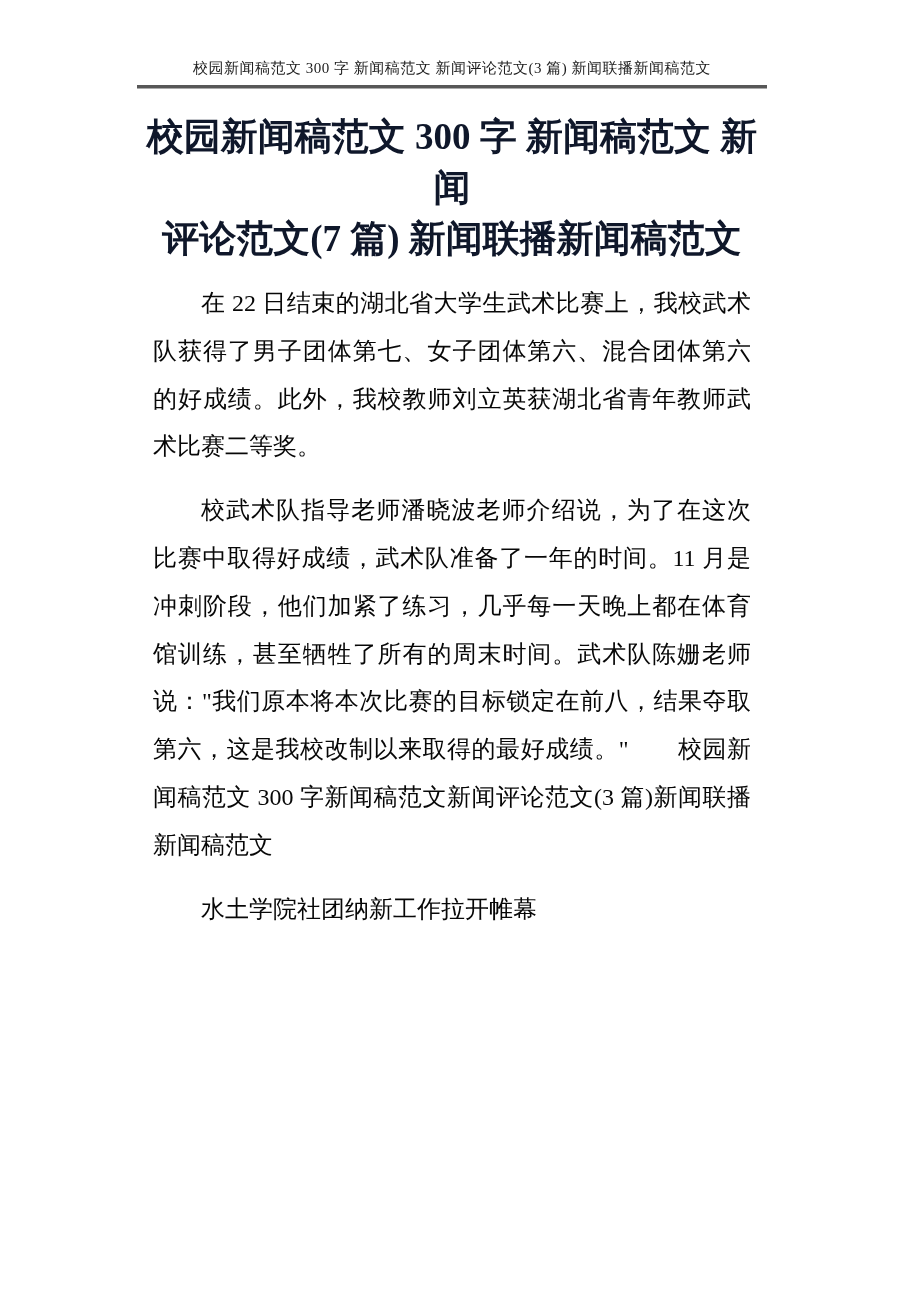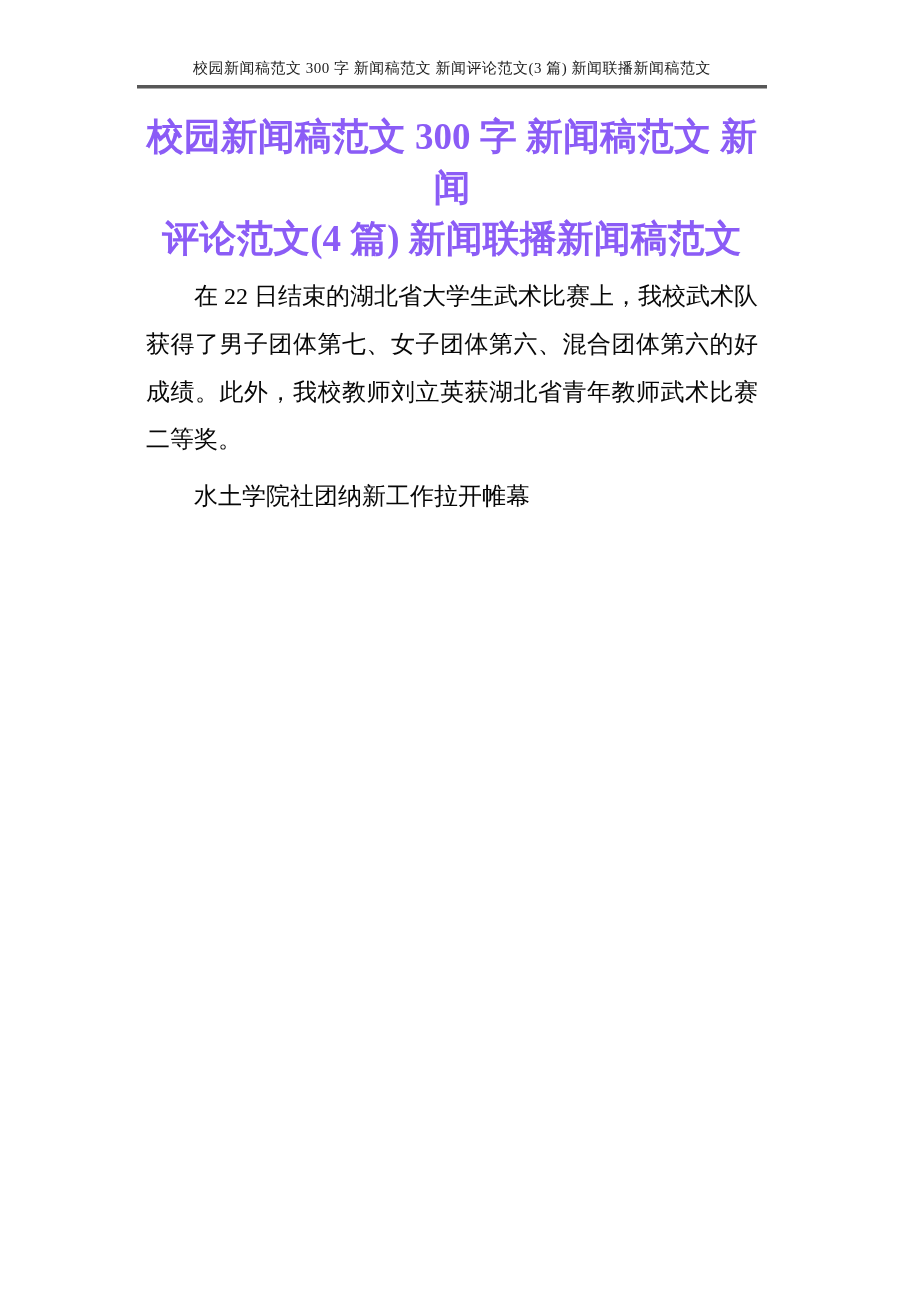--- a/index.html
+++ b/index.html
@@ -36,50 +36,51 @@
     height: 3px;
     background: #575757;
     border-bottom: 1px solid #aaaaaa;
   }
   .doc-title {
     margin-top: 22px;
     font-size: 37px;
     font-weight: bold;
     line-height: 51px;
     text-align: center;
-    color: #8b5cf6;
+    color: #0f172a;
   }
   .doc-body {
     margin-top: 8px;
     font-size: 24px;
     line-height: 47.8px;
     text-align: justify;
     text-justify: inter-ideograph;
     color: #070707;
   }
   .doc-body p {
-    margin: 9px;
+    margin: 16px;
     padding: 0;
     text-indent: 2em;
     word-break: break-all;
   }
 </style>
 </head>
 <body>
 
 <div class="page">
 
   <div class="doc-header">校园新闻稿范文 300 字 新闻稿范文 新闻评论范文(3 篇) 新闻联播新闻稿范文</div>
 
   <div class="header-rule"></div>
 
   <div class="doc-title">
     <div>校园新闻稿范文 300 字 新闻稿范文 新闻</div>
-    <div>评论范文(4 篇) 新闻联播新闻稿范文</div>
+    <div>评论范文(7 篇) 新闻联播新闻稿范文</div>
   </div>
 
   <div class="doc-body">
     <p>在 22 日结束的湖北省大学生武术比赛上，我校武术队获得了男子团体第七、女子团体第六、混合团体第六的好成绩。此外，我校教师刘立英获湖北省青年教师武术比赛二等奖。</p>
+    <p>校武术队指导老师潘晓波老师介绍说，为了在这次比赛中取得好成绩，武术队准备了一年的时间。11 月是冲刺阶段，他们加紧了练习，几乎每一天晚上都在体育馆训练，甚至牺牲了所有的周末时间。武术队陈姗老师说："我们原本将本次比赛的目标锁定在前八，结果夺取第六，这是我校改制以来取得的最好成绩。"　　校园新闻稿范文 300 字新闻稿范文新闻评论范文(3 篇)新闻联播新闻稿范文</p>
     <p>水土学院社团纳新工作拉开帷幕</p>
 
   </div>
 
 </div>
 
 </body></html>

